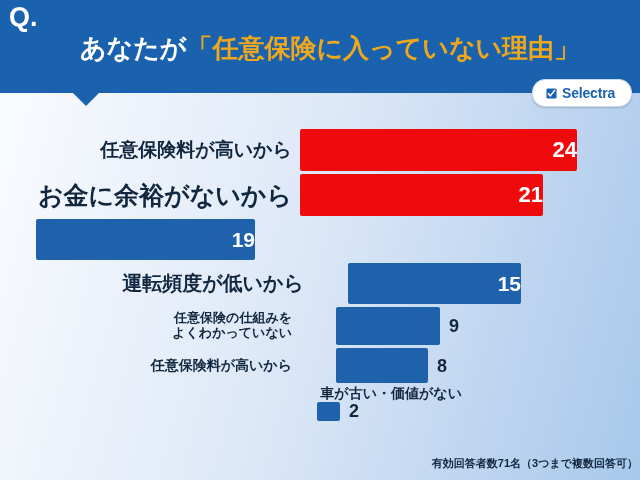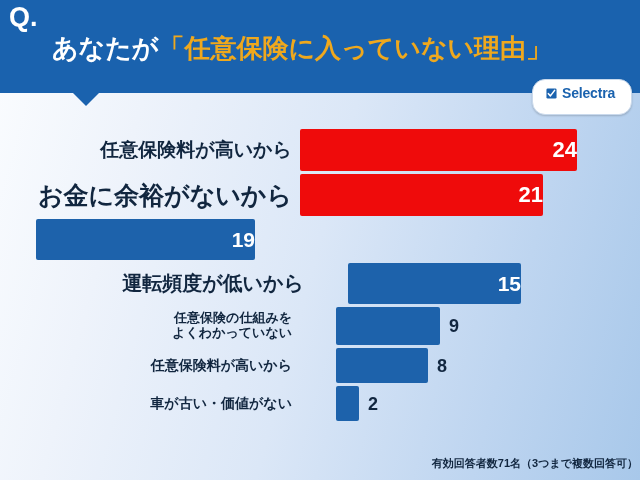--- a/index.html
+++ b/index.html
@@ -52,30 +52,30 @@
     position: absolute;
     left: 52px;
     top: 27px;
     width: 580px;
     height: 42px;
     line-height: 42px;
     white-space: nowrap;
     font-size: 26px;
     font-weight: bold;
   }
-  .title-white { color: #ffffff; }
+  .title-white { color: #ffffff; margin-left: 28px; }
   .title-gold  { color: #efa81d; }
 
   
   #selectra-badge {
     position: absolute;
     right: 8px;
     top: 79px;
     height: 26px;
-    padding: 0 16px 8px 13px;
+    padding: 0 16px 0 13px;
     border-radius: 13px;
     background: #ffffff;
     border: 1px solid #c9d9ec;
     display: flex;
     align-items: center;
     gap: 5px;
     box-shadow: 0 1px 2px rgba(0,0,0,0.18);
   }
   #selectra-check {
     width: 11px; height: 11px;
@@ -217,21 +217,21 @@
           <span class="val-outside" style="font-size: 18px; color: rgb(17, 38, 63);">9</span>
         </div>
       </div>
       <div class="row" style="top: 223px; height: 35px;">
         <div class="row-label" style="font-size: 14px;">任意保険料が高いから</div>
         <div class="bar-wrap">
           <div class="bar blue" style="background: rgb(29, 98, 171); width: 92px;"></div>
           <span class="val-outside" style="font-size: 18px; color: rgb(17, 38, 63);">8</span>
         </div>
       </div>
-      <div class="row" style="top: 261px; height: 35px;">
+      <div class="row" style="top: 261px; height: 35px; flex-direction: column;">
         <div class="row-label" style="font-size: 14px;">車が古い・価値がない</div>
         <div class="bar-wrap">
           <div class="bar blue" style="background: rgb(29, 98, 171); width: 23px;"></div>
           <span class="val-outside" style="font-size: 18px; color: rgb(17, 38, 63);">2</span>
         </div>
       </div>
     </div>
 
   <div id="footnote">有効回答者数71名（3つまで複数回答可）</div>
 

